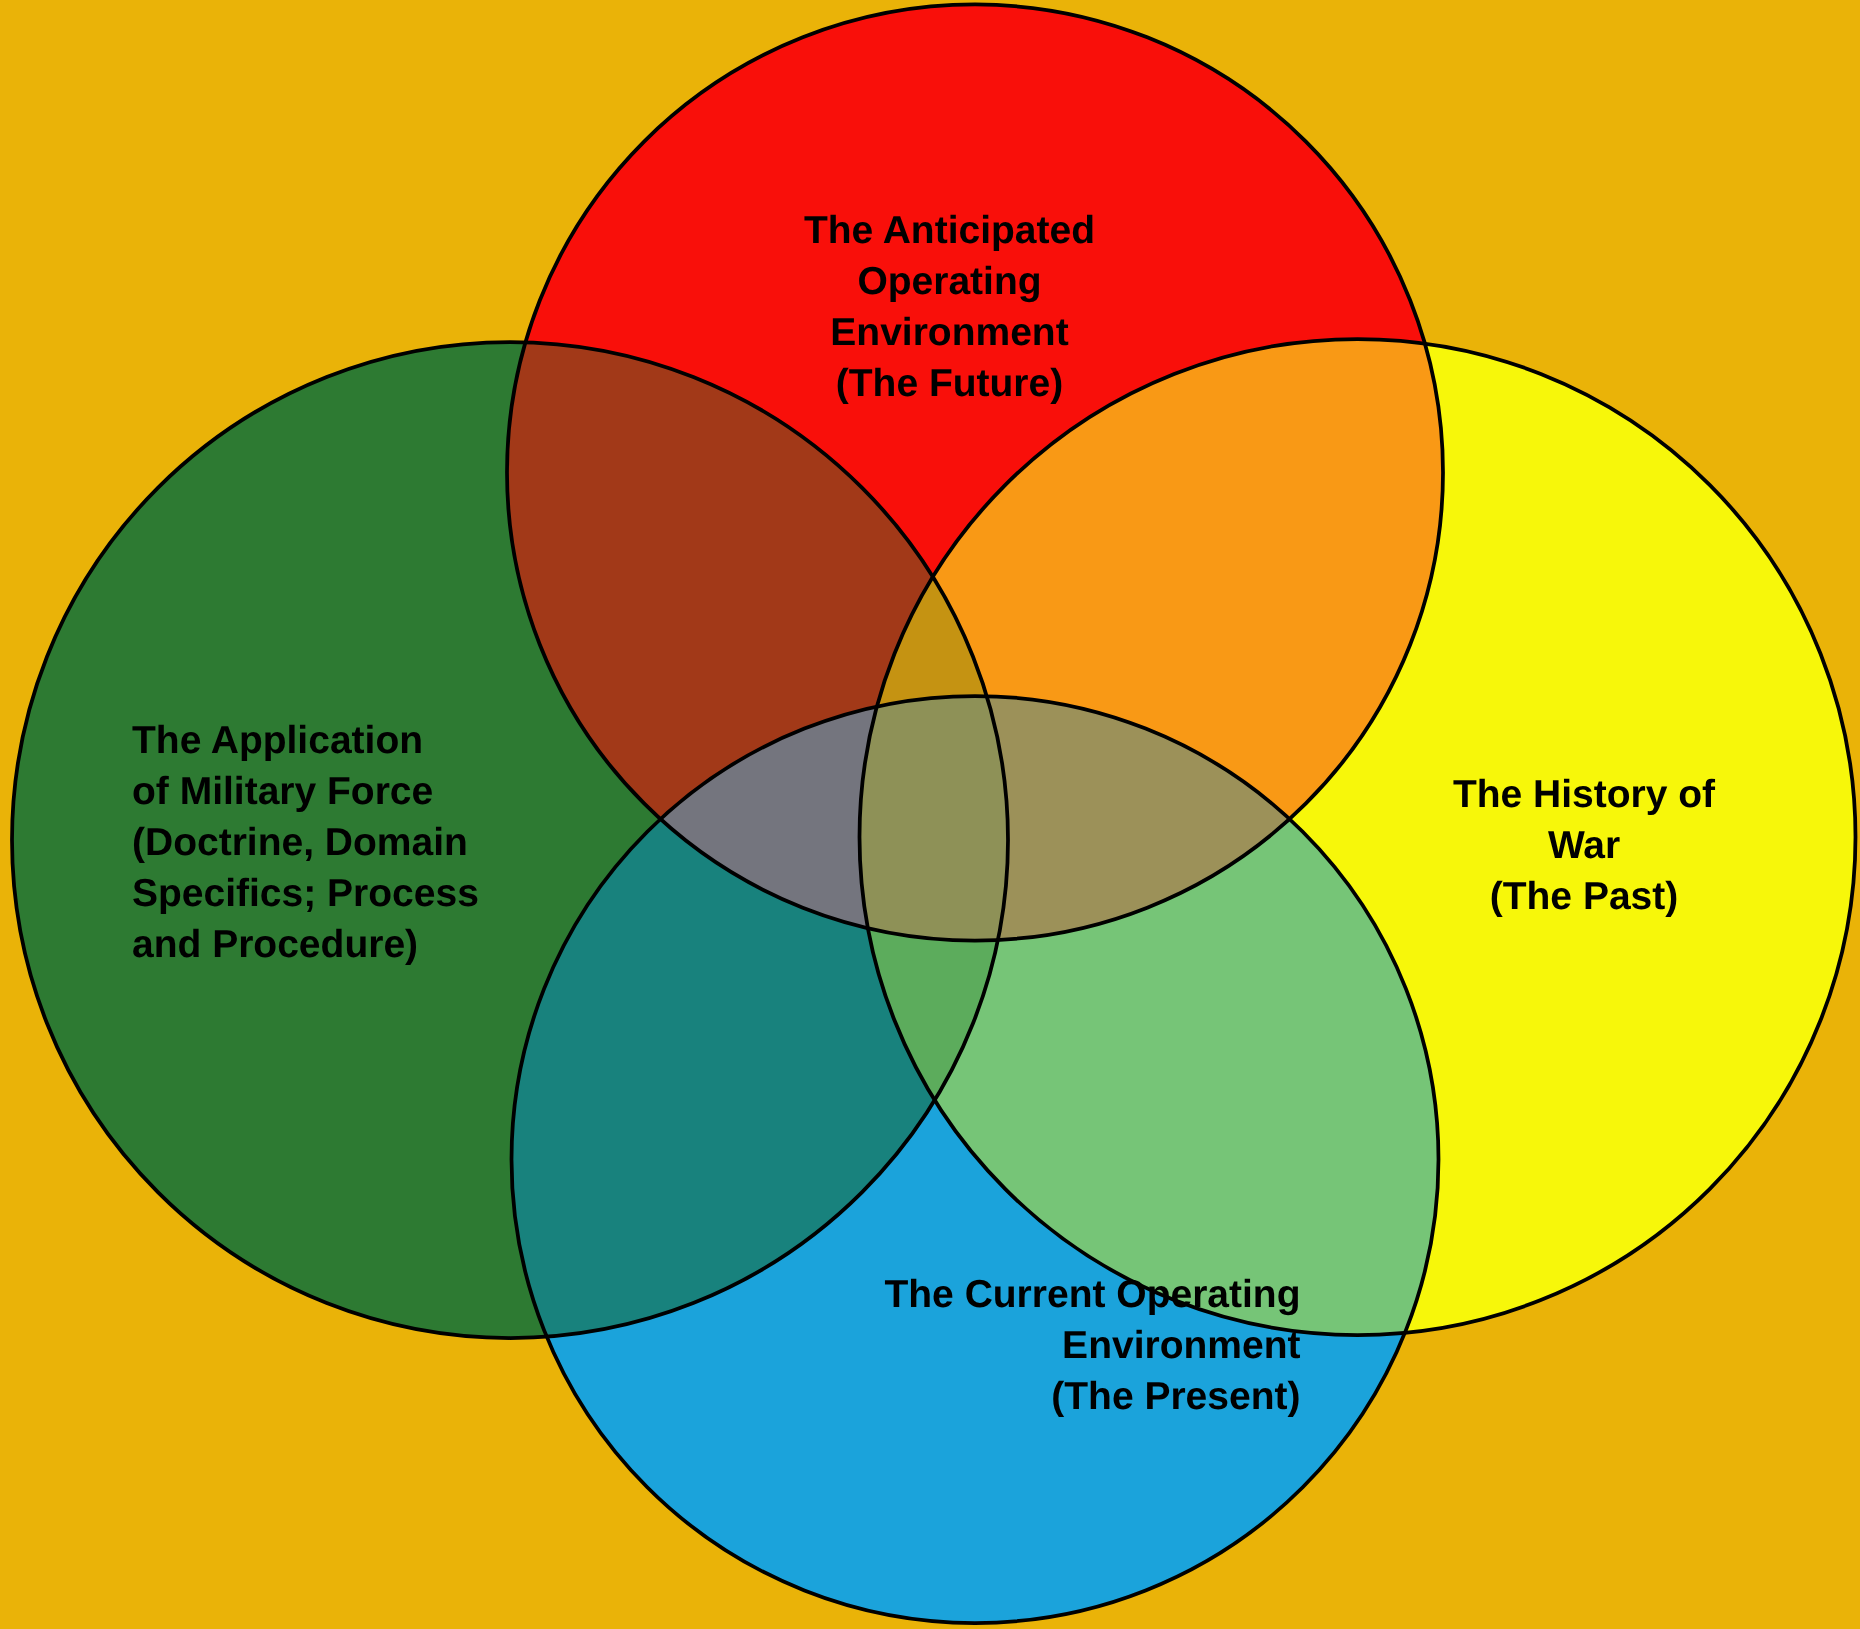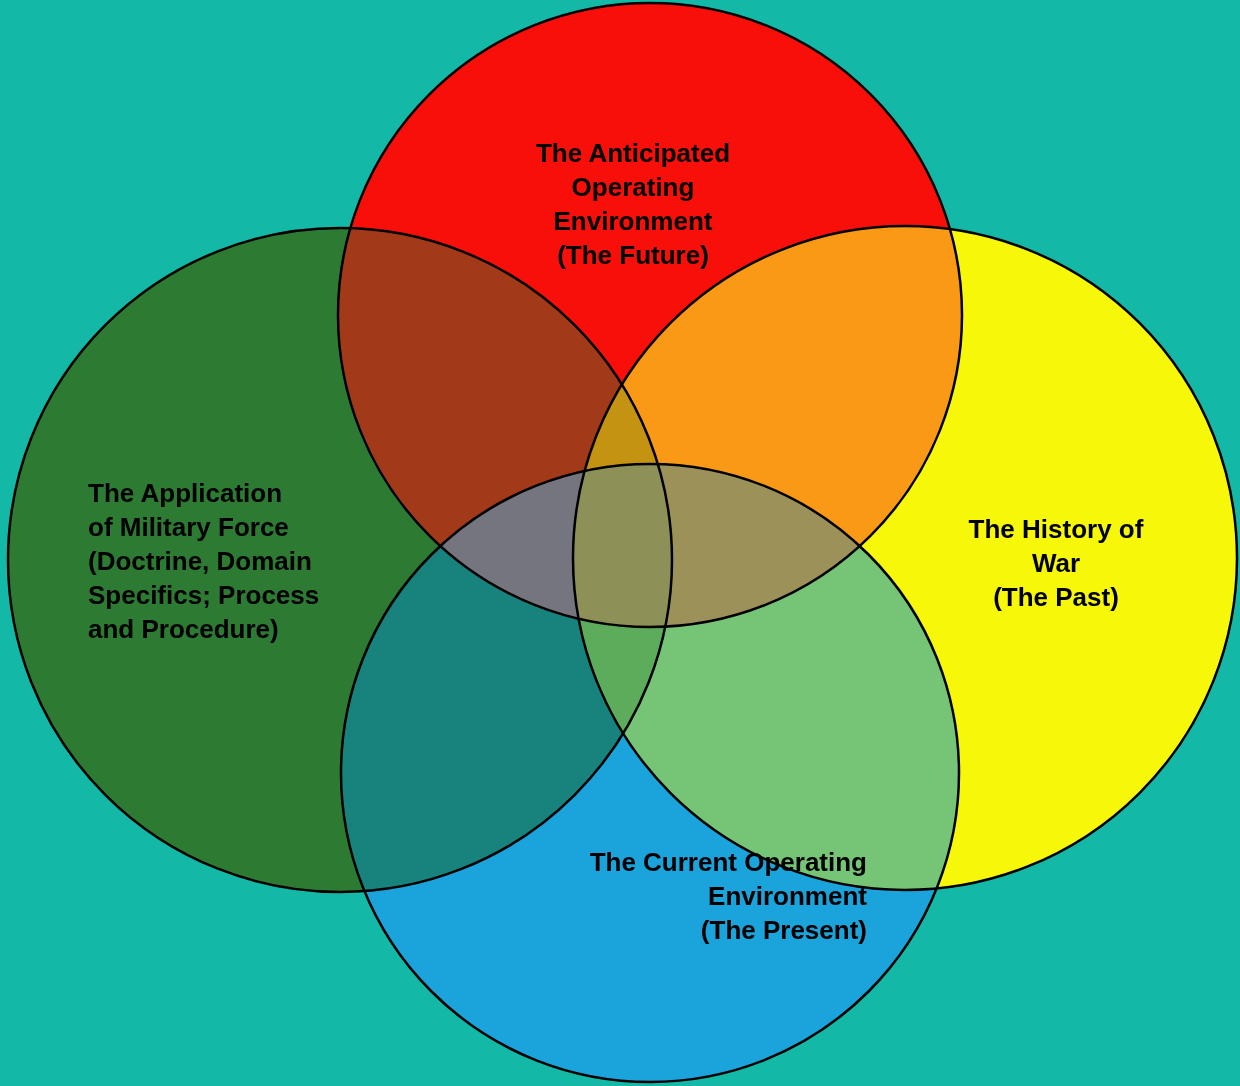--- a/index.html
+++ b/index.html
@@ -4,21 +4,21 @@
 <style>
   html, body {
     margin: 0;
     padding: 0;
     background: #000000;
   }
   .canvas {
     position: relative;
     width: 1240px;
     height: 1086px;
-    background: #14b8a6;
+    background: #eab308;
     overflow: hidden;
     font-family: "Liberation Sans", "DejaVu Sans", sans-serif;
   }
   .venn-svg {
     position: absolute;
     left: 0;
     top: 0;
     width: 1240px;
     height: 1086px;
   }

